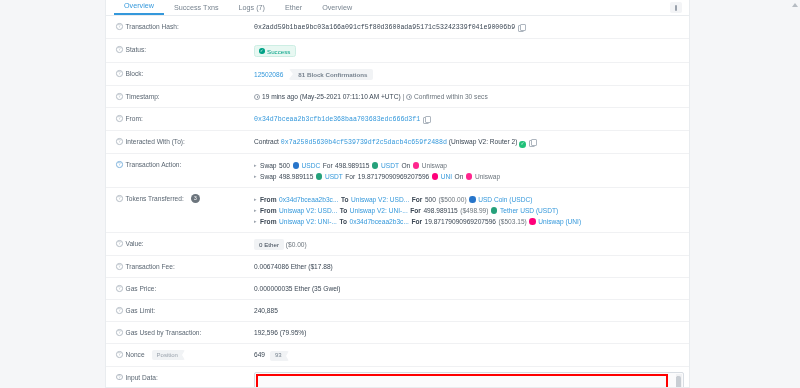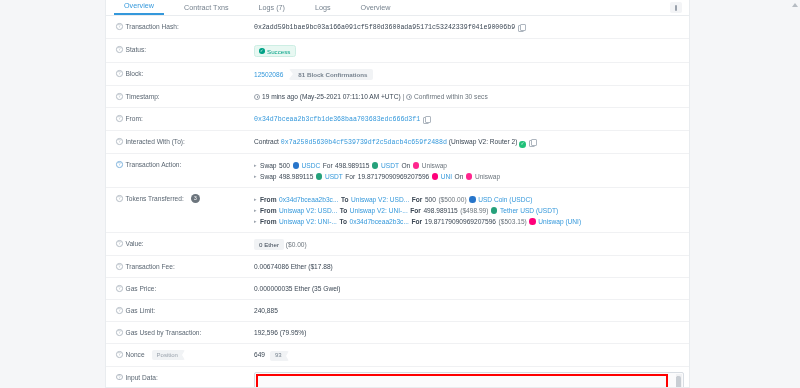--- a/index.html
+++ b/index.html
@@ -39,21 +39,21 @@
   }
   
   .tabbar {
     position: relative;
     height: 16px;
     padding: 0 8px;
     border-bottom: 1px solid #e9ecef;
     background: #fff;
     display: flex;
     align-items: flex-end;
-    gap: 10px;
+    gap: 0px;
   }
   .tab {
     font-size: 7.2px;
     color: #77838f;
     padding: 0 10px 3px 10px;
     line-height: 9px;
     white-space: nowrap;
     cursor: pointer;
   }
   .tab.active {
@@ -384,23 +384,23 @@
 
   <div class="left-gutter"></div>
   <div class="right-gutter">
     <div class="page-scroll-top"></div>
   </div>
 
   <div class="card">
 
     <div class="tabbar">
       <div class="tab active">Overview</div>
-      <div class="tab">Contract Txns</div>
+      <div class="tab">Success Txns</div>
       <div class="tab">Logs (7)</div>
-      <div class="tab">Logs</div>
+      <div class="tab">Ether</div>
       <div class="tab">Overview</div>
       <div class="card-menu-btn">
         <span></span>
       </div>
     </div>
 
     <div class="rows">
 
       <div class="row">
         <div class="label">

